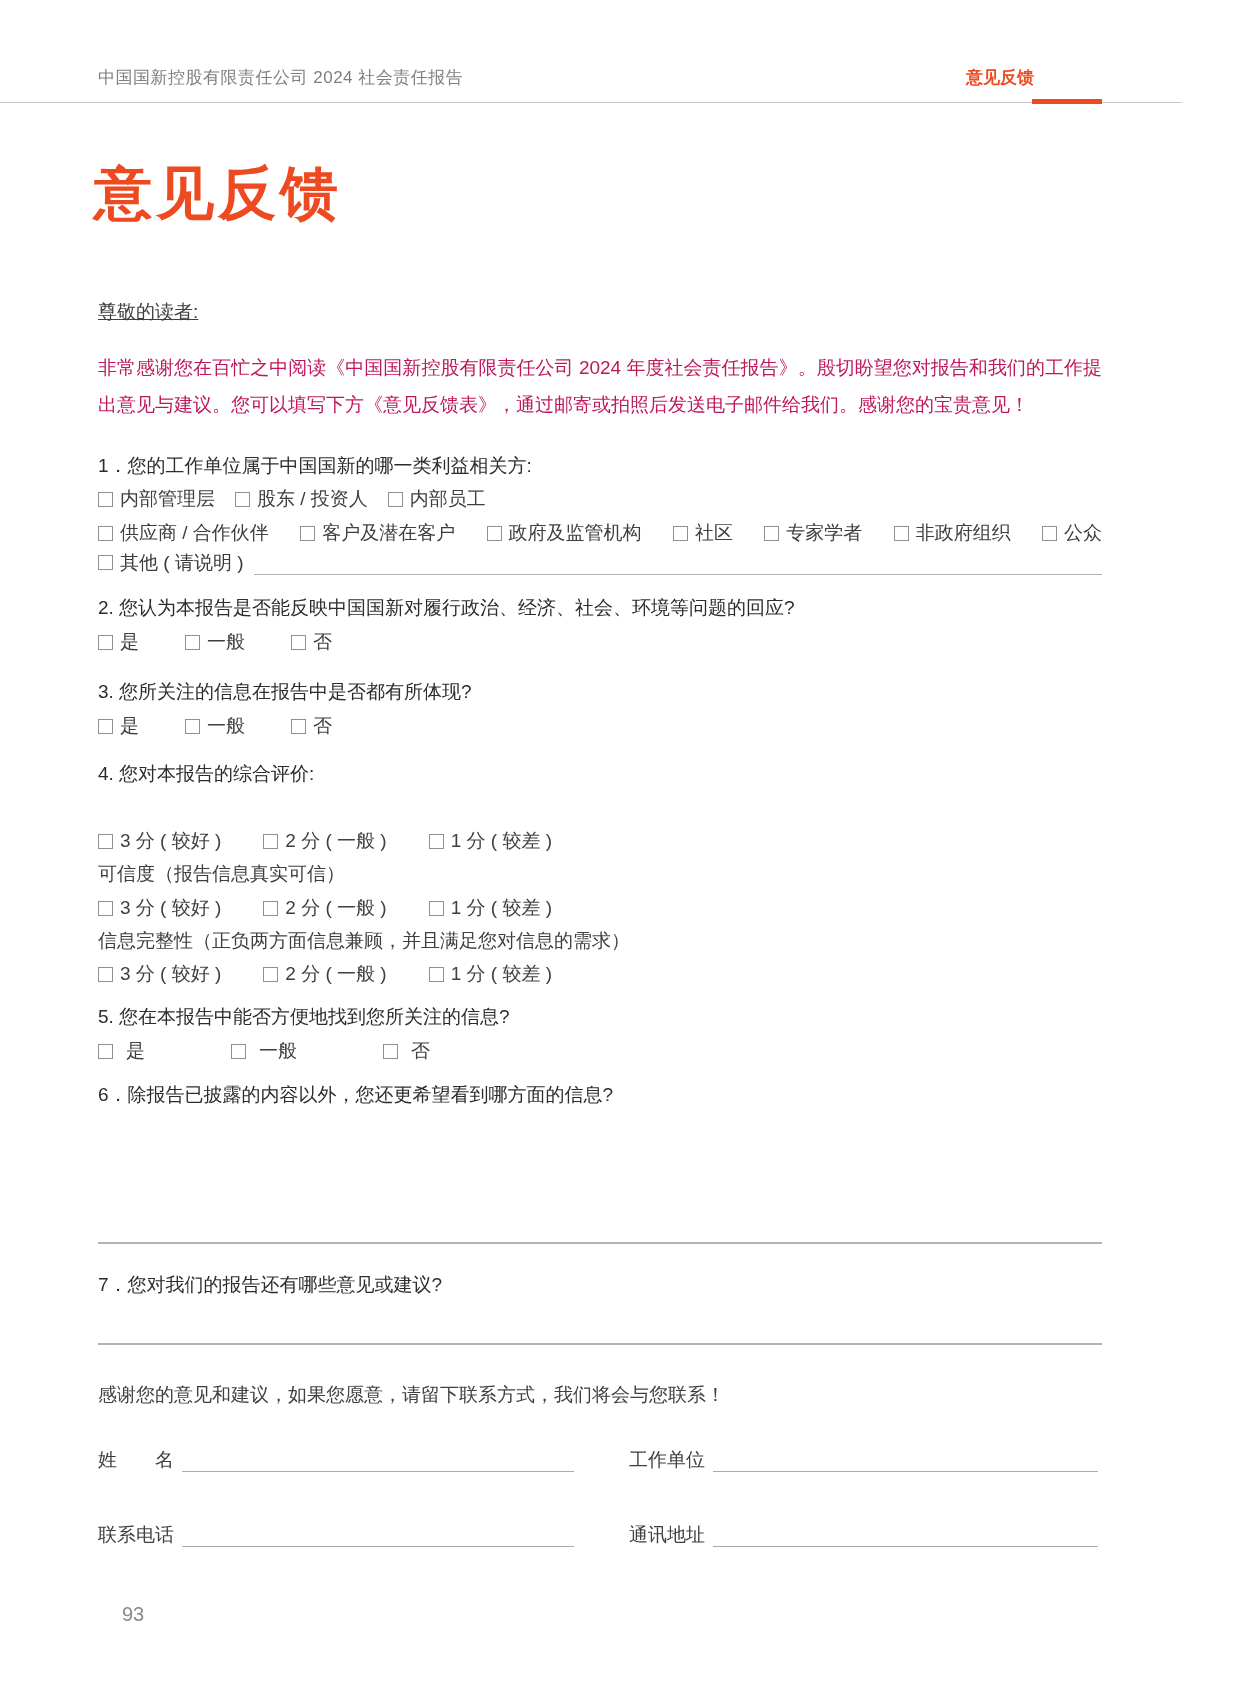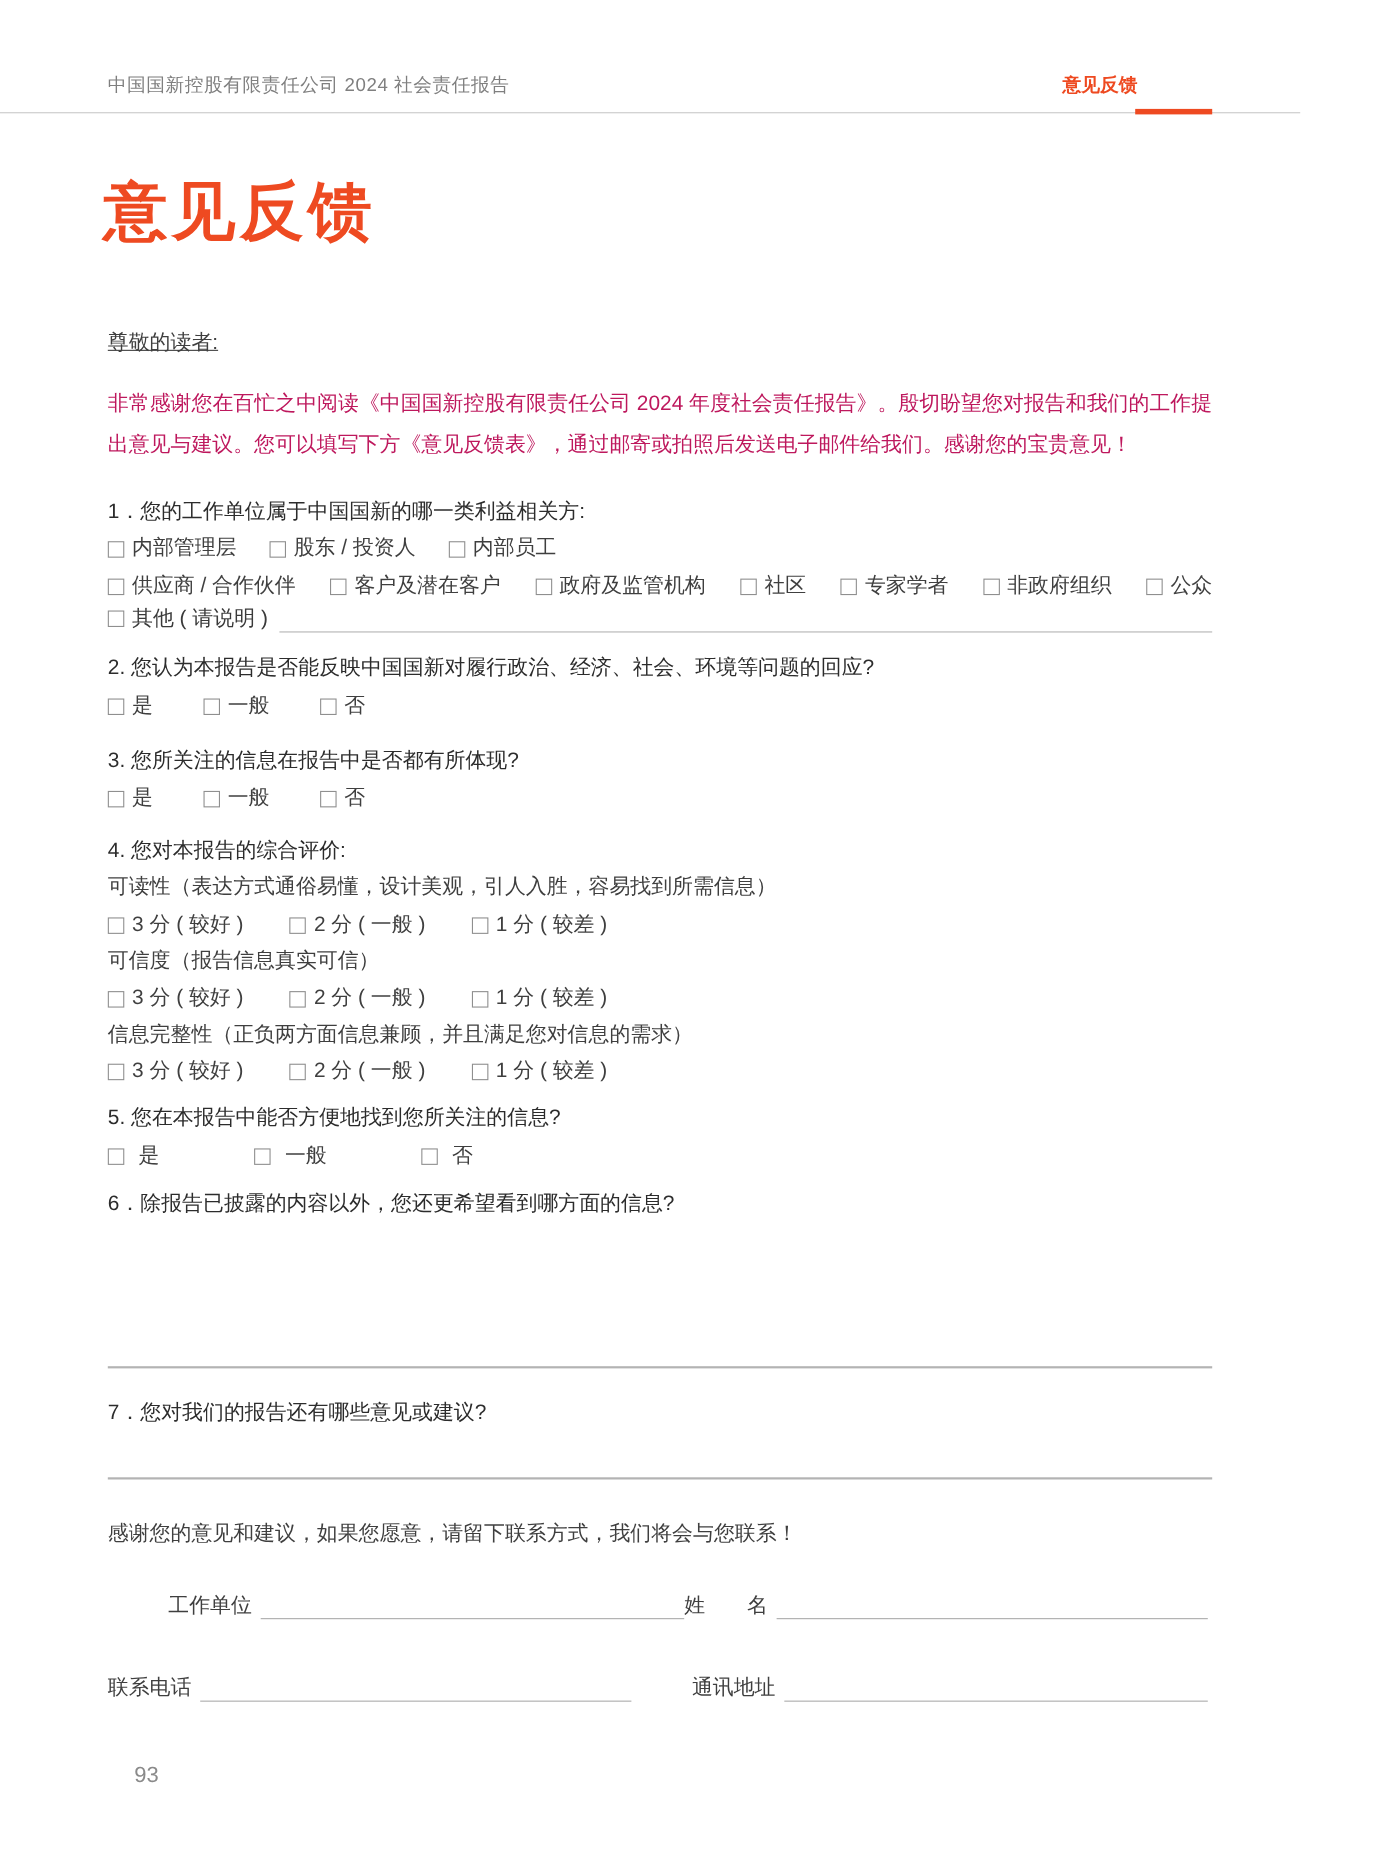--- a/index.html
+++ b/index.html
@@ -68,21 +68,21 @@
   <div class="abs hdr-right">意见反馈</div>
   <div class="abs hdr-rule"></div>
   <div class="abs hdr-accent"></div>
 
   <div class="abs big-title">意见反馈</div>
 
   <div class="row plain" style="top:297px;text-decoration:underline;">尊敬的读者:</div>
   <div class="row intro" style="top:349px;">非常感谢您在百忙之中阅读《中国国新控股有限责任公司 2024 年度社会责任报告》。殷切盼望您对报告和我们的工作提出意见与建议。您可以填写下方《意见反馈表》，通过邮寄或拍照后发送电子邮件给我们。感谢您的宝贵意见！</div>
 
   <div class="row q" style="top:451px;">1．您的工作单位属于中国国新的哪一类利益相关方:</div>
-  <div class="row opts gap-a" style="top:484px;">
+  <div class="row opts gap-a" style="top:484px;gap:20px;">
     <span class="opt">
         <span class="cb"></span>
         <span>内部管理层</span>
       </span>
     <span class="opt">
         <span class="cb"></span>
         <span>股东 / 投资人</span>
       </span>
     <span class="opt">
         <span class="cb"></span>
@@ -151,21 +151,20 @@
         <span class="cb"></span>
         <span>一般</span>
       </span>
     <span class="opt">
         <span class="cb"></span>
         <span>否</span>
       </span>
   </div>
 
   <div class="row q" style="top:759px;">4. 您对本报告的综合评价:</div>
-  <div class="row plain" style="top:792px;">可读性（表达方式通俗易懂，设计美观，引人入胜，容易找到所需信息）</div>
   <div class="row opts gap-d" style="top:826px;">
     <span class="opt">
         <span class="cb"></span>
         <span>3 分 ( 较好 )</span>
       </span>
     <span class="opt">
         <span class="cb"></span>
         <span>2 分 ( 一般 )</span>
       </span>
     <span class="opt">
@@ -222,26 +221,26 @@
 
   <div class="row q" style="top:1080px;">6．除报告已披露的内容以外，您还更希望看到哪方面的信息?</div>
   <div class="answer-line" style="top:1242px;"></div>
 
   <div class="row q" style="top:1270px;">7．您对我们的报告还有哪些意见或建议?</div>
   <div class="answer-line" style="top:1343px;"></div>
 
   <div class="row plain" style="top:1380px;">感谢您的意见和建议，如果您愿意，请留下联系方式，我们将会与您联系！</div>
 
   <div class="crow" style="top:1448px;">
+    <span class="field f1">
+      <span class="lbl">姓　　名</span>
+      <span class="line"></span>
+    </span>
     <span class="field f2">
       <span class="lbl">工作单位</span>
-      <span class="line"></span>
-    </span>
-    <span class="field f1">
-      <span class="lbl">姓　　名</span>
       <span class="line"></span>
     </span>
   </div>
 
   <div class="crow" style="top:1523px;">
     <span class="field f1">
       <span class="lbl">联系电话</span>
       <span class="line"></span>
     </span>
     <span class="field f2">

